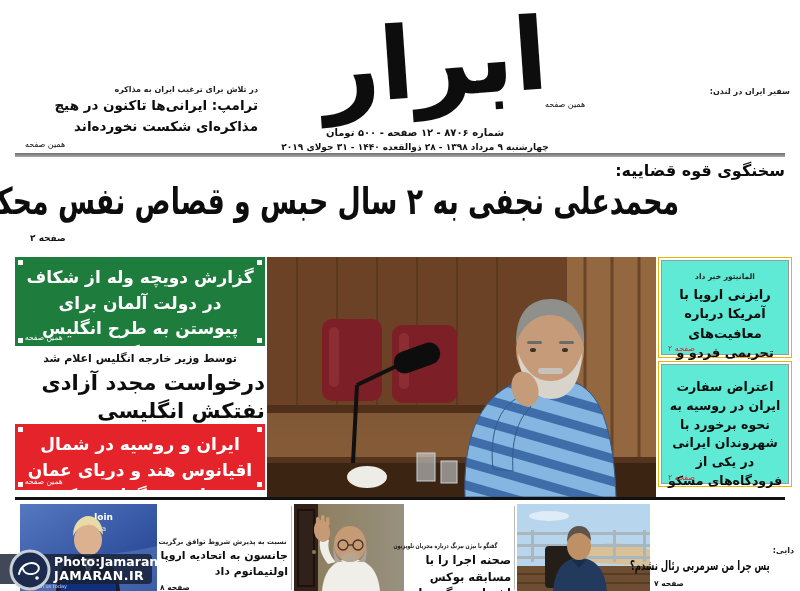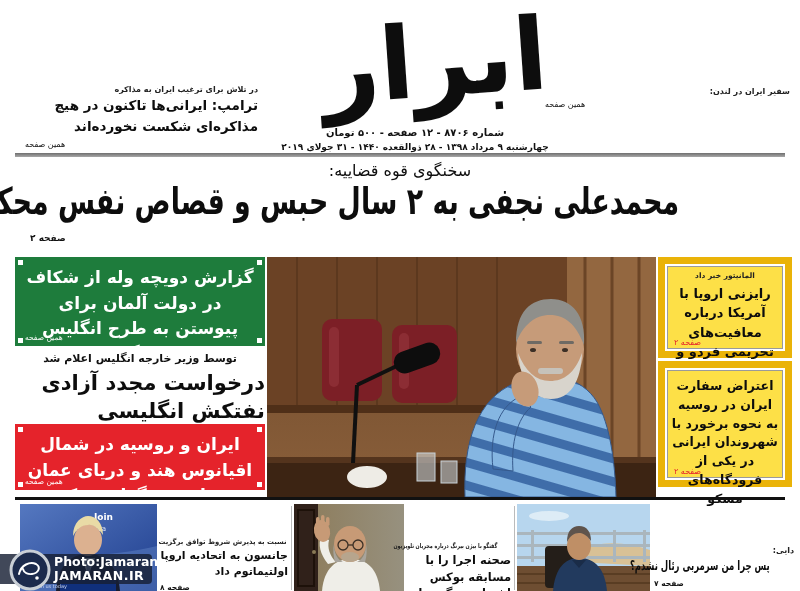--- a/index.html
+++ b/index.html
@@ -11,38 +11,38 @@
   .ref{font-size:8px;font-weight:normal;color:#111;text-align:left}
   .nowrap{white-space:nowrap;overflow:visible}
   
   .mast-title{font-size:100px;font-weight:bold;color:#0d0d0d;line-height:140px;text-align:center;transform:rotate(-4deg)}
   .issue{font-size:10px;font-weight:bold;color:#111;text-align:center}
   .dateline{font-size:9px;font-weight:bold;color:#111;text-align:center}
   .graybar{background:linear-gradient(#6f6f6f,#a8a8a8)}
   
   .side-head{font-size:13.5px;font-weight:bold;line-height:1.55;color:#0d0d0d}
   
-  .lead-kick{font-size:16px;font-weight:normal;color:#0d0d0d;text-align:center}
+  .lead-kick{font-size:16px;font-weight:bold;color:#0d0d0d;text-align:right}
   .lead-head{font-size:37px;font-weight:bold;color:#0d0d0d;text-align:center;white-space:nowrap;letter-spacing:-1px}
   .lead-ref{font-size:9px;font-weight:bold;color:#111}
   
   .cbox{color:#fff;text-align:center;padding:8px 10px 14px;
         background-repeat:no-repeat;
         background-image:linear-gradient(#fff,#fff),linear-gradient(#fff,#fff),linear-gradient(#fff,#fff),linear-gradient(#fff,#fff);
         background-size:5px 5px;
         background-position:top 3px left 3px,top 3px right 3px,bottom 3px left 3px,bottom 3px right 3px}
   .cbox .hl{font-size:17px;font-weight:bold;line-height:1.5}
   .cbox .ref{position:absolute;bottom:4px;left:10px;color:#fff;font-size:7.5px}
   .greenbox{background-color:#1e7c3c}
   .redbox{background-color:#e5232b}
   
   .tank-kick{font-size:11px;font-weight:bold;color:#111;text-align:center}
   .tank-head{font-size:21px;font-weight:bold;color:#0d0d0d;text-align:right;line-height:1.35}
   
-  .rbox{border:7px solid #eab308;box-shadow:inset 0 0 0 2px #fff,inset 0 0 0 3px #9a9a9a;background:#fde047;text-align:center;padding:7px 6px}
+  .rbox{border:1px solid #eab308;box-shadow:inset 0 0 0 2px #fff,inset 0 0 0 3px #9a9a9a;background:#5eead4;text-align:center;padding:14px 6px}
   .rbox .kick{font-size:7.5px;text-align:center}
   .rbox .hl{font-weight:bold;color:#0d0d0d;line-height:1.5}
   .rbox .ref{position:absolute;bottom:4px;left:9px;color:#e5232b;font-size:8px}
   
   .b-kick{font-size:7px;font-weight:bold;color:#222;white-space:nowrap}
   .b-head{font-size:11px;font-weight:bold;color:#0d0d0d;line-height:1.45;margin-top:2px}
   .b-ref{font-size:7.5px;font-weight:bold;color:#111;text-align:left;margin-top:3px}
   .vline{width:1px;background:#bbb}
   .photo{display:block}
   

